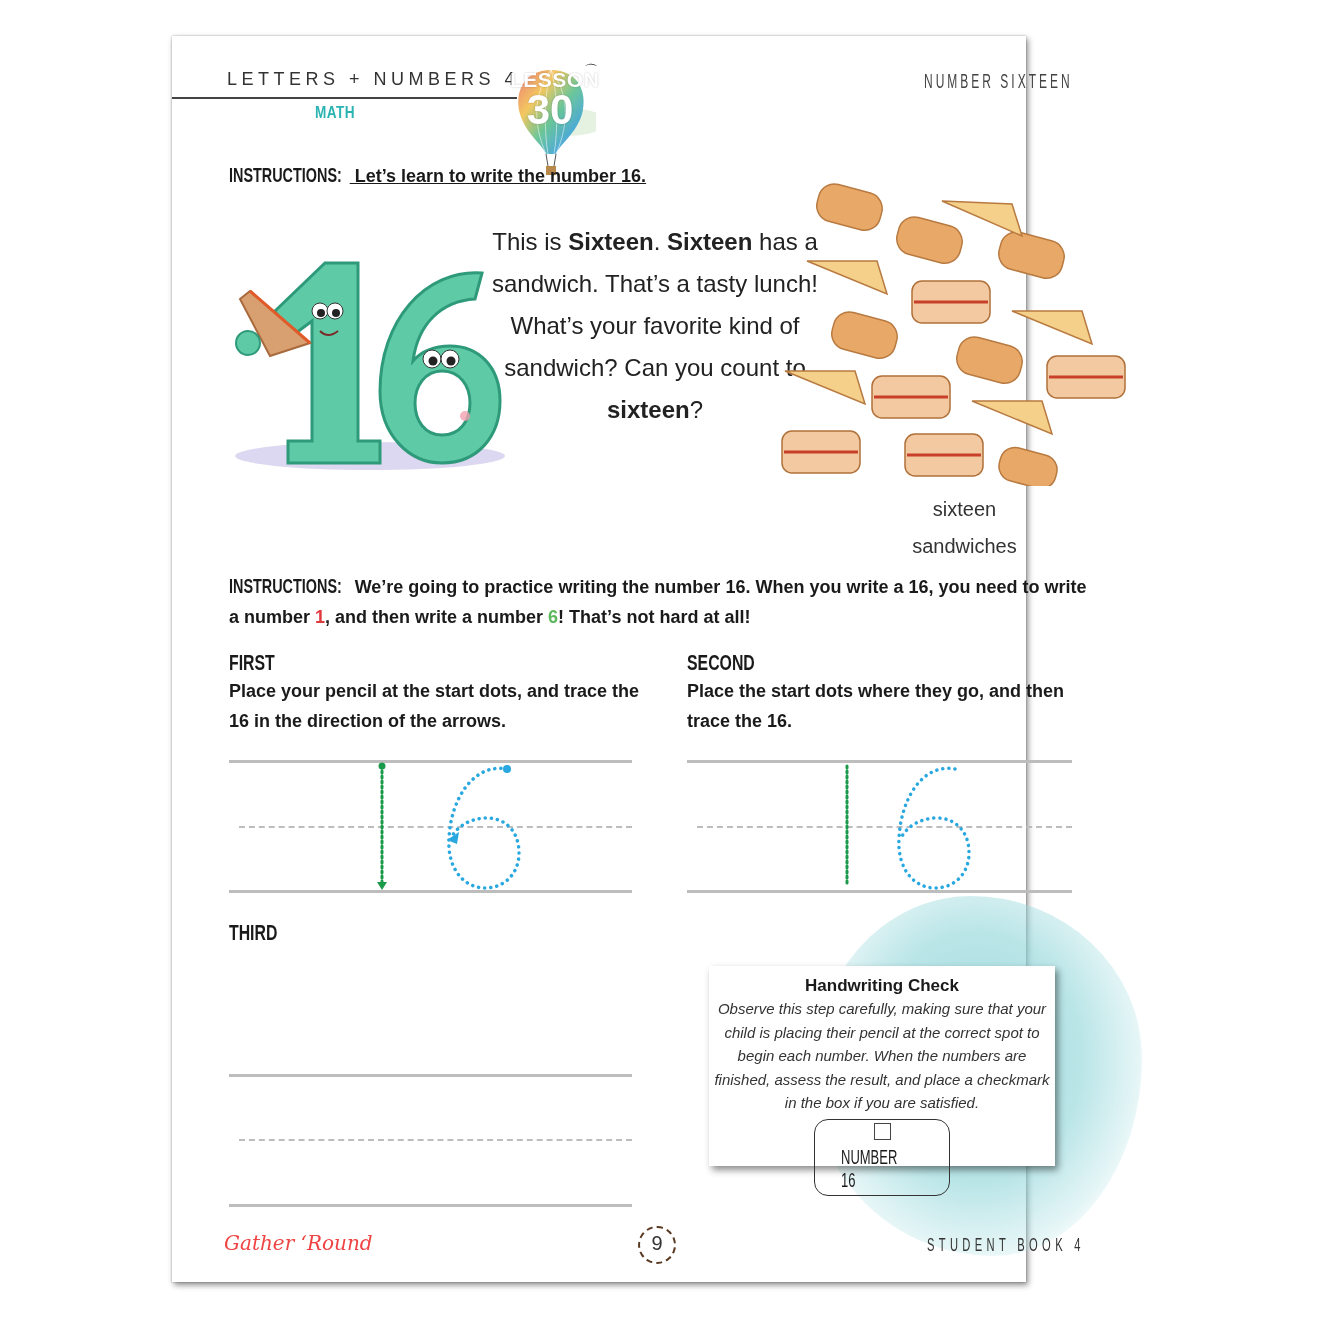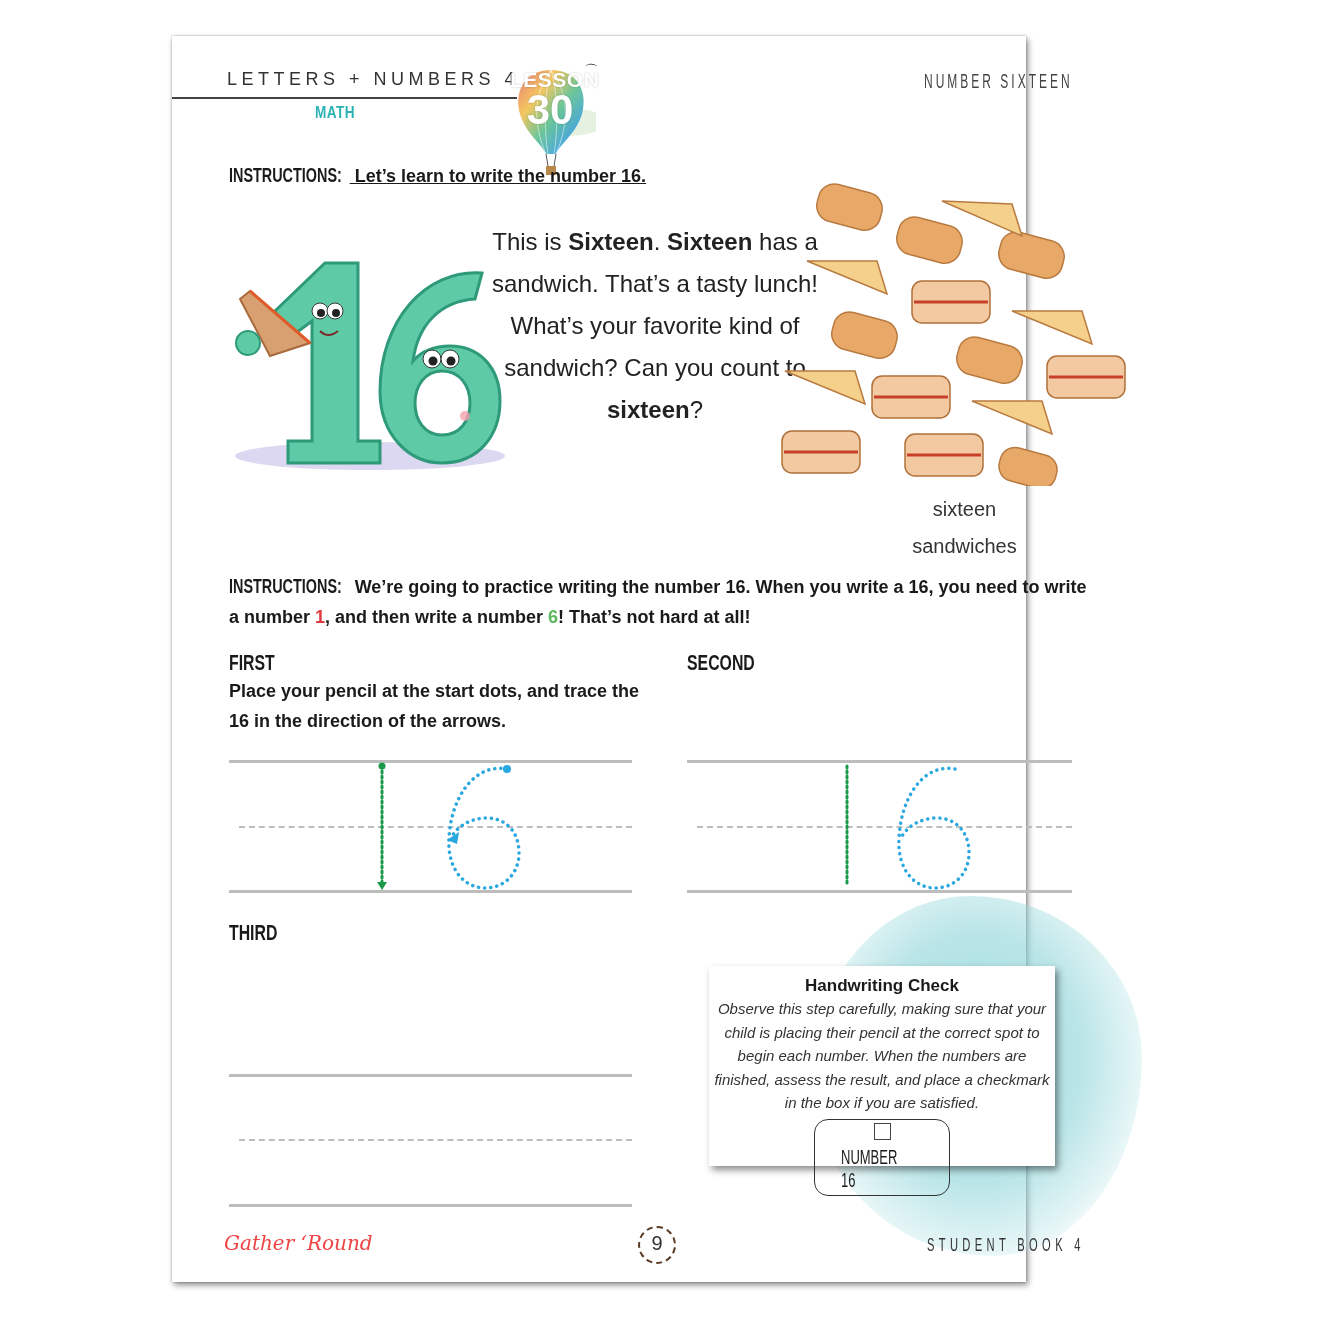--- a/index.html
+++ b/index.html
@@ -165,20 +165,21 @@
       <line x1="153" y1="8" x2="153" y2="126" stroke="#1a9a4a" stroke-width="3" stroke-dasharray="2 3" stroke-linecap="round"></line>
       <path d="M148 124 L158 124 L153 132 Z" fill="#1a9a4a"></path>
       <circle cx="278" cy="11" r="4" fill="#29a8e0"></circle>
       <path d="M278 11 C245 5 222 40 220 80 C218 112 236 130 256 130 C276 130 290 115 290 95 C290 73 276 60 258 60 C242 60 228 68 222 80" stroke="#29a8e0" stroke-width="3.5" stroke-dasharray="0.1 6" stroke-linecap="round" fill="none"></path>
       <path d="M218 82 L230 74 L228 86 Z" fill="#29a8e0"></path>
     </svg>
   </div>
 
   <div class="abs" style="left:515px;top:614px;width:420px;">
     <div class="sec-title">SECOND</div>
+    <div class="sec-desc">Place the start dots where they go, and then trace the 16.</div>
   </div>
   <div class="abs row" style="left:515px;top:722px;width:390px;">
     <div class="solid" style="top:2px;width:385px;"></div>
     <div class="dash" style="top:68px;width:375px;"></div>
     <div class="solid" style="top:132px;width:385px;"></div>
     <svg style="position:absolute;left:0;top:0;" width="390" height="136">
       <line x1="160" y1="8" x2="160" y2="128" stroke="#1a9a4a" stroke-width="3" stroke-dasharray="2 3" stroke-linecap="round"></line>
       <path d="M268 11 C236 5 214 40 212 80 C210 112 228 130 248 130 C268 130 282 115 282 95 C282 73 268 60 250 60 C234 60 220 68 214 80" stroke="#29a8e0" stroke-width="3.5" stroke-dasharray="0.1 6" stroke-linecap="round" fill="none"></path>
     </svg>
   </div>

